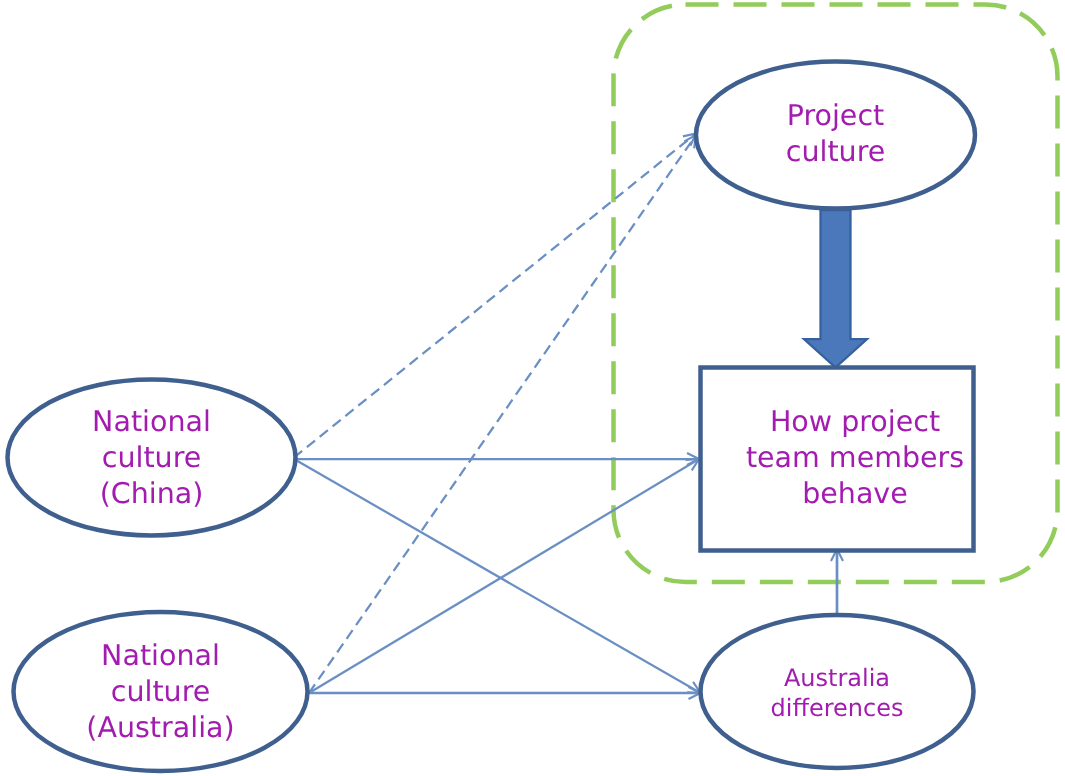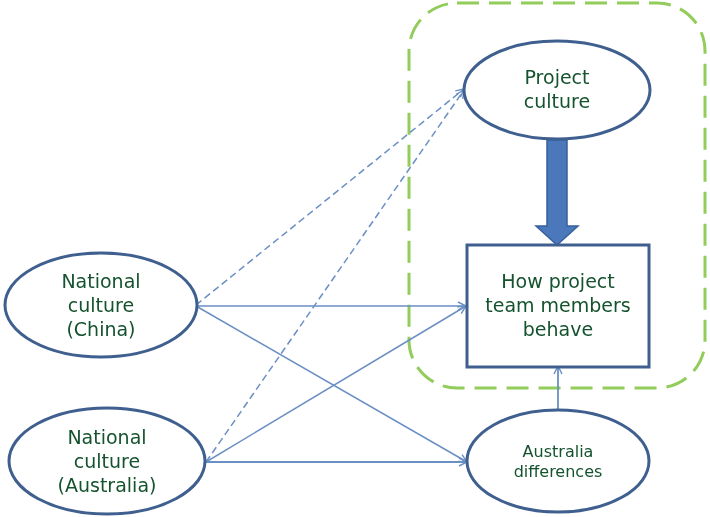--- a/index.html
+++ b/index.html
@@ -1,18 +1,18 @@
 <!DOCTYPE html>
 <html><head>
 <meta charset="utf-8">
 <style>
   html, body { margin: 0; padding: 0; background: #ffffff; }
   body { width: 710px; height: 517px; position: relative; overflow: hidden; font-family: "DejaVu Sans", sans-serif; }
   #diagram { position: absolute; left: 0; top: 0; }
-  .label { position: absolute; text-align: center; color: #14532d; line-height: 1.25; display: flex; align-items: center; justify-content: center; white-space: pre-line; }
+  .label { position: absolute; text-align: center; color: #a21caf; line-height: 1.25; display: flex; align-items: center; justify-content: center; white-space: pre-line; }
   .big { font-size: 19px; }
   .small { font-size: 16px; }
 </style>
 </head>
 <body>
 
 <svg id="diagram" width="710" height="517">
   <defs>
     <marker id="arrowhead" markerWidth="10" markerHeight="10" refX="9" refY="5" orient="auto" markerUnits="userSpaceOnUse">
       <path d="M1,1 L9,5 L1,9" fill="none" stroke="#6a8fc4" stroke-width="1.4"></path>
@@ -33,21 +33,21 @@
 
   <ellipse cx="557" cy="90" rx="93" ry="49" fill="#ffffff" stroke="#3f5f8f" stroke-width="3"></ellipse>
   <rect x="467" y="245" width="182" height="122" fill="#ffffff" stroke="#3f5f8f" stroke-width="3"></rect>
   <ellipse cx="101" cy="305" rx="96" ry="52" fill="#ffffff" stroke="#3f5f8f" stroke-width="3"></ellipse>
   <ellipse cx="107" cy="461" rx="98" ry="53" fill="#ffffff" stroke="#3f5f8f" stroke-width="3"></ellipse>
   <ellipse cx="558" cy="461" rx="91" ry="51" fill="#ffffff" stroke="#3f5f8f" stroke-width="3"></ellipse>
 </svg>
 
 <div class="label big" style="left:477px; top:55px; width:160px; height:70px;">Project
 culture</div>
-<div class="label big" style="left:469px; top:250px; width:178px; height:112px;">How project
+<div class="label big" style="left:469px; top:250px; width:178px; height:112px;padding-left:12px;">How project
 team members
 behave</div>
 <div class="label big" style="left:20px; top:256px; width:162px; height:100px;">National
 culture
 (China)</div>
 <div class="label big" style="left:25px; top:412px; width:164px; height:100px;">National
 culture
 (Australia)</div>
 <div class="label small" style="left:485px; top:430px; width:146px; height:64px;">Australia
 differences</div>

